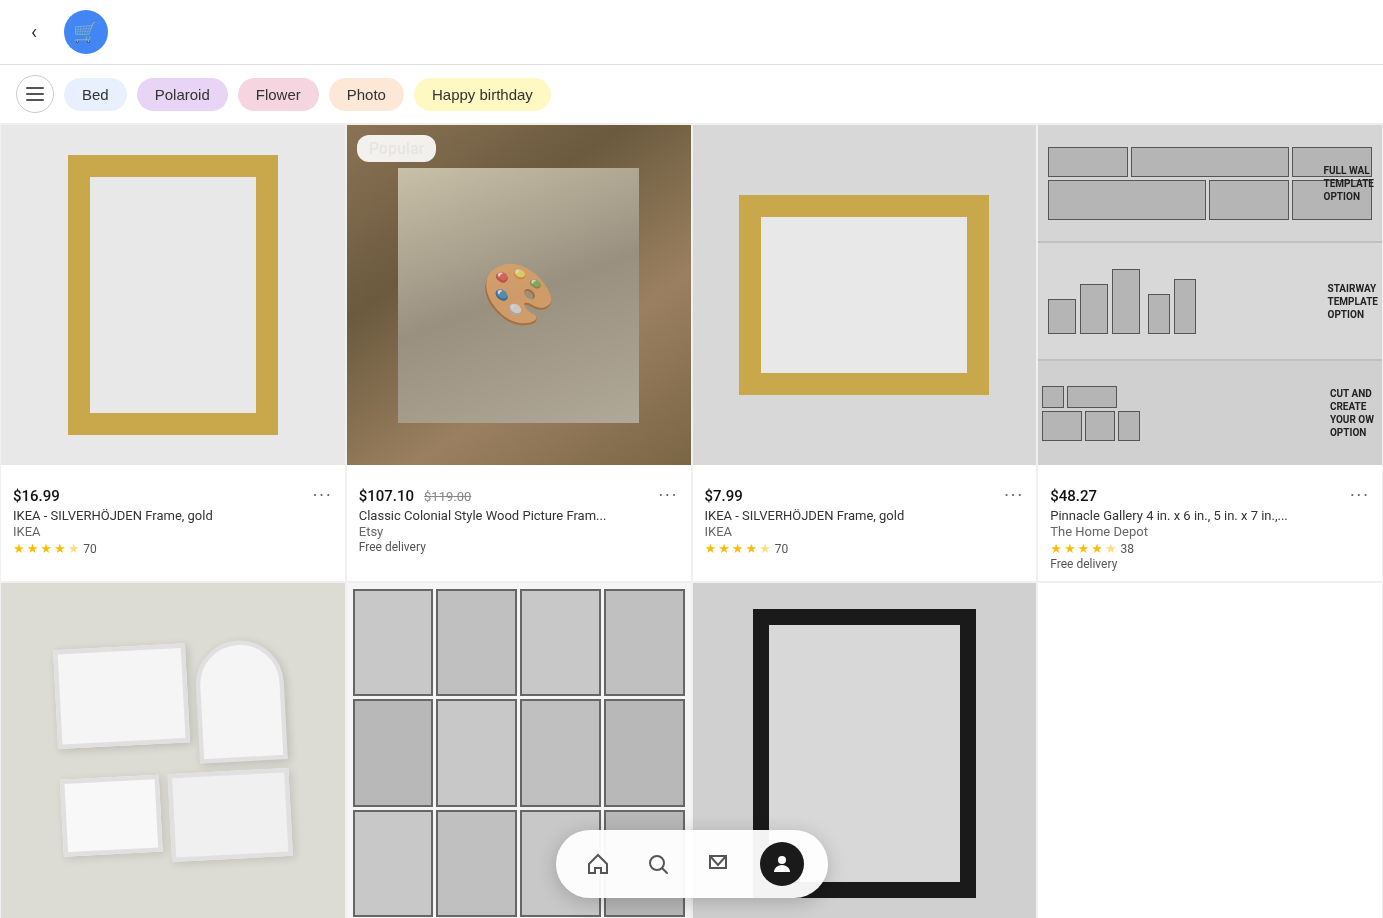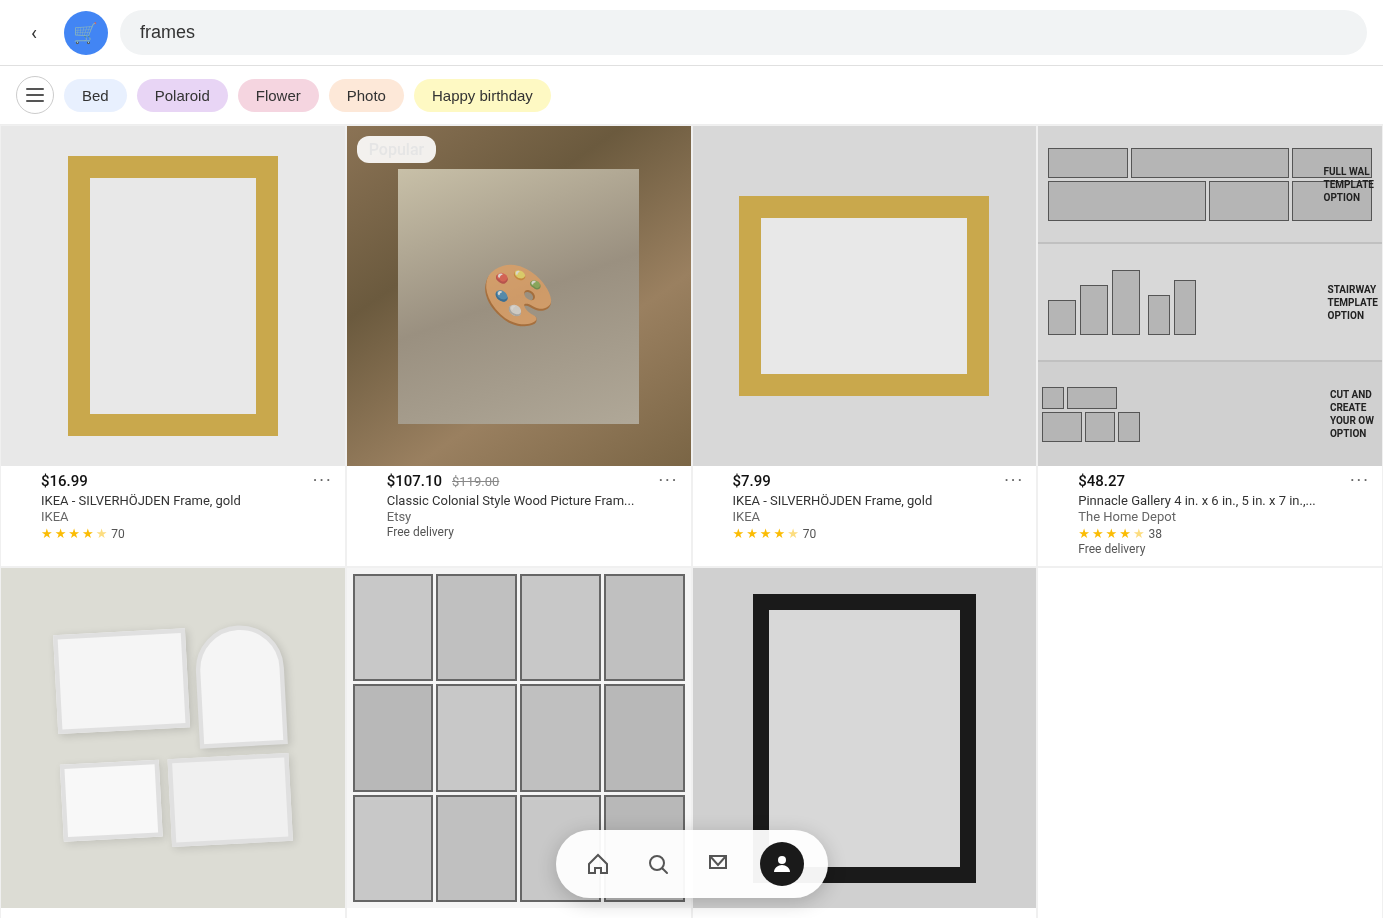--- a/index.html
+++ b/index.html
@@ -126,23 +126,22 @@
       left: 10px;
       background: rgba(255,255,255,0.9);
       border-radius: 12px;
       padding: 4px 12px;
       font-size: 13px;
       font-weight: 500;
       color: #333;
       z-index: 2;
     }
     .product-info {
-      padding: 4px 12px 10px;
-      position: relative;
-      margin-left: 28px;
+      padding: 20px 12px 10px;
+      position: relative;
     }
     .product-price-row {
       display: flex;
       align-items: center;
       justify-content: space-between;
     }
     .price {
       font-size: 15px;
       font-weight: 500;
       color: #111;
@@ -252,21 +251,20 @@
       font-size: 22px;
       cursor: pointer;
     }
   </style>
 </head>
 <body>
 
 <div class="header">
   <div class="back-btn">‹</div>
   <div class="search-icon-circle">🛒</div>
-  <input class="search-bar" type="text" value="frames" style="">
 </div>
 
 <div class="chips-row">
   <div class="filter-icon-btn">
     <svg width="18" height="14" viewBox="0 0 18 14">
       <rect y="0" width="18" height="2" rx="1" fill="#555"></rect>
       <rect y="6" width="18" height="2" rx="1" fill="#555"></rect>
       <rect y="12" width="18" height="2" rx="1" fill="#555"></rect>
     </svg>
   </div>

